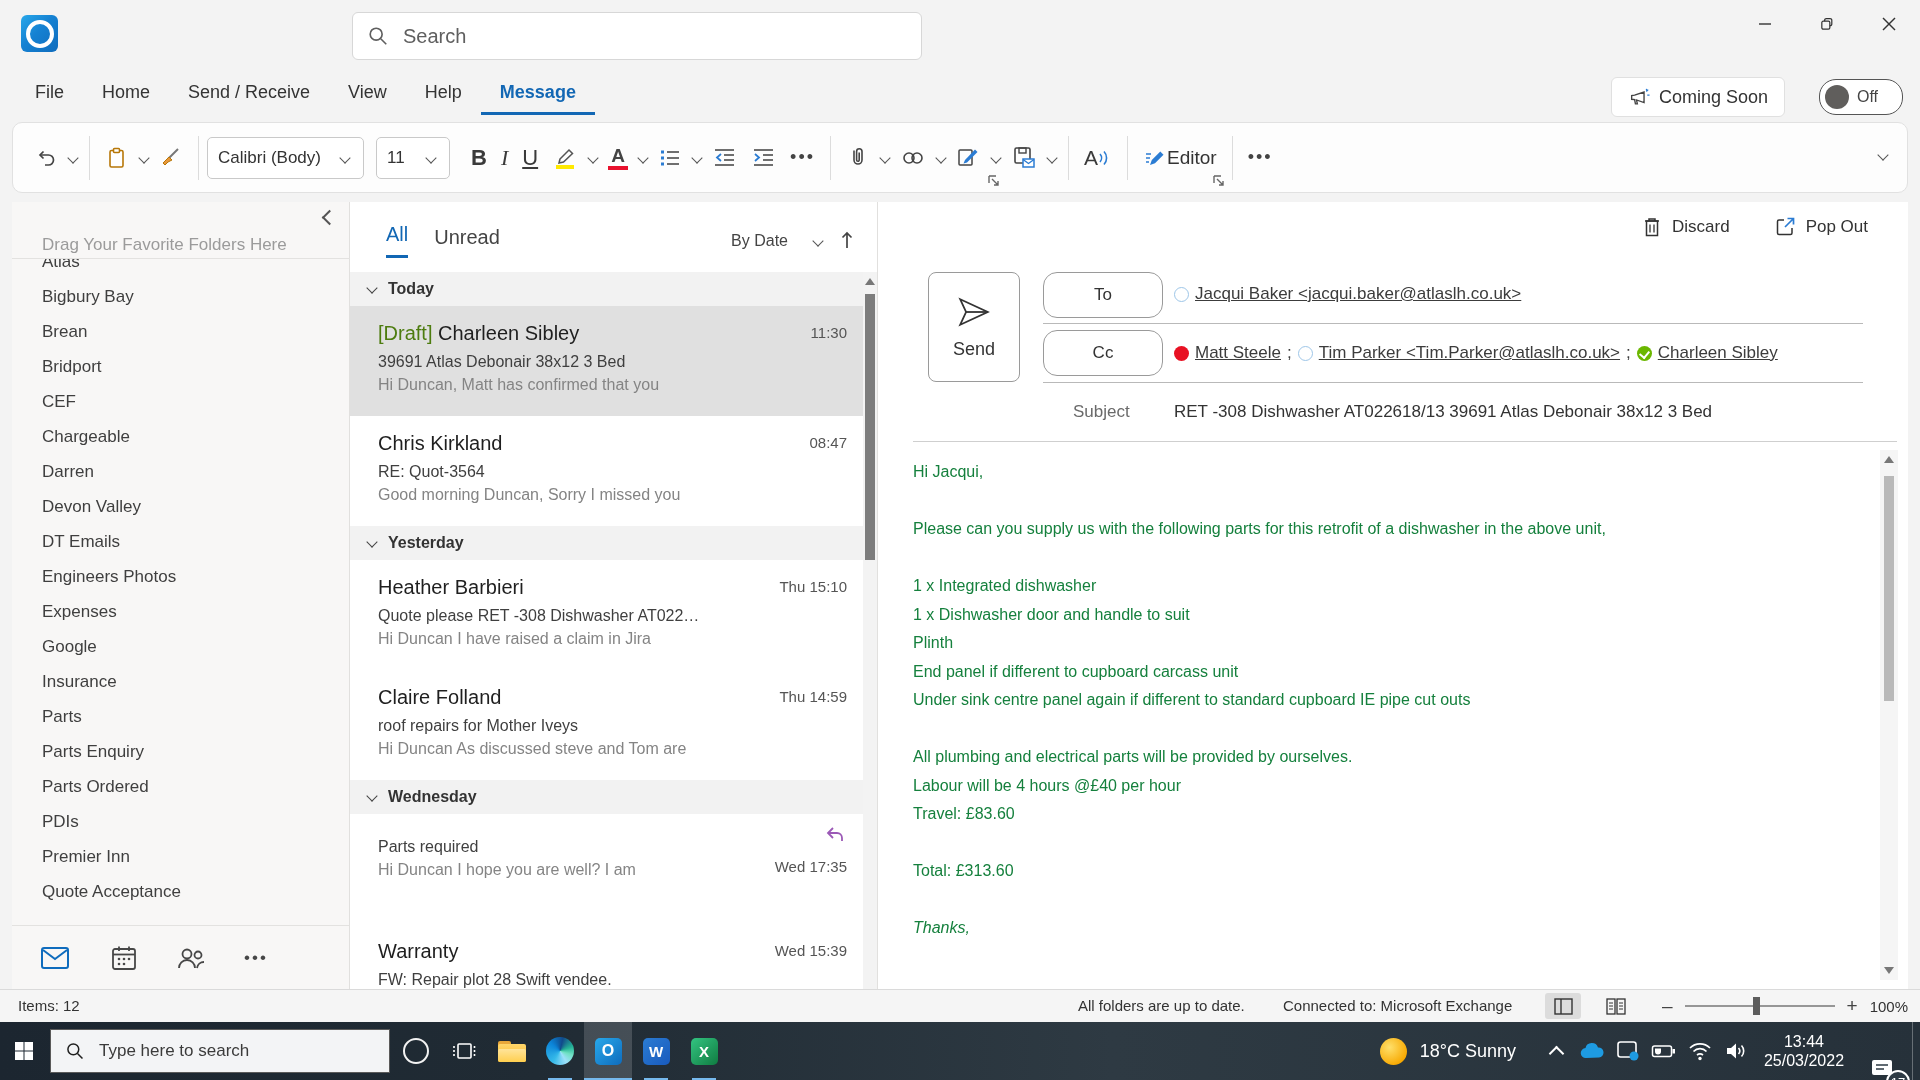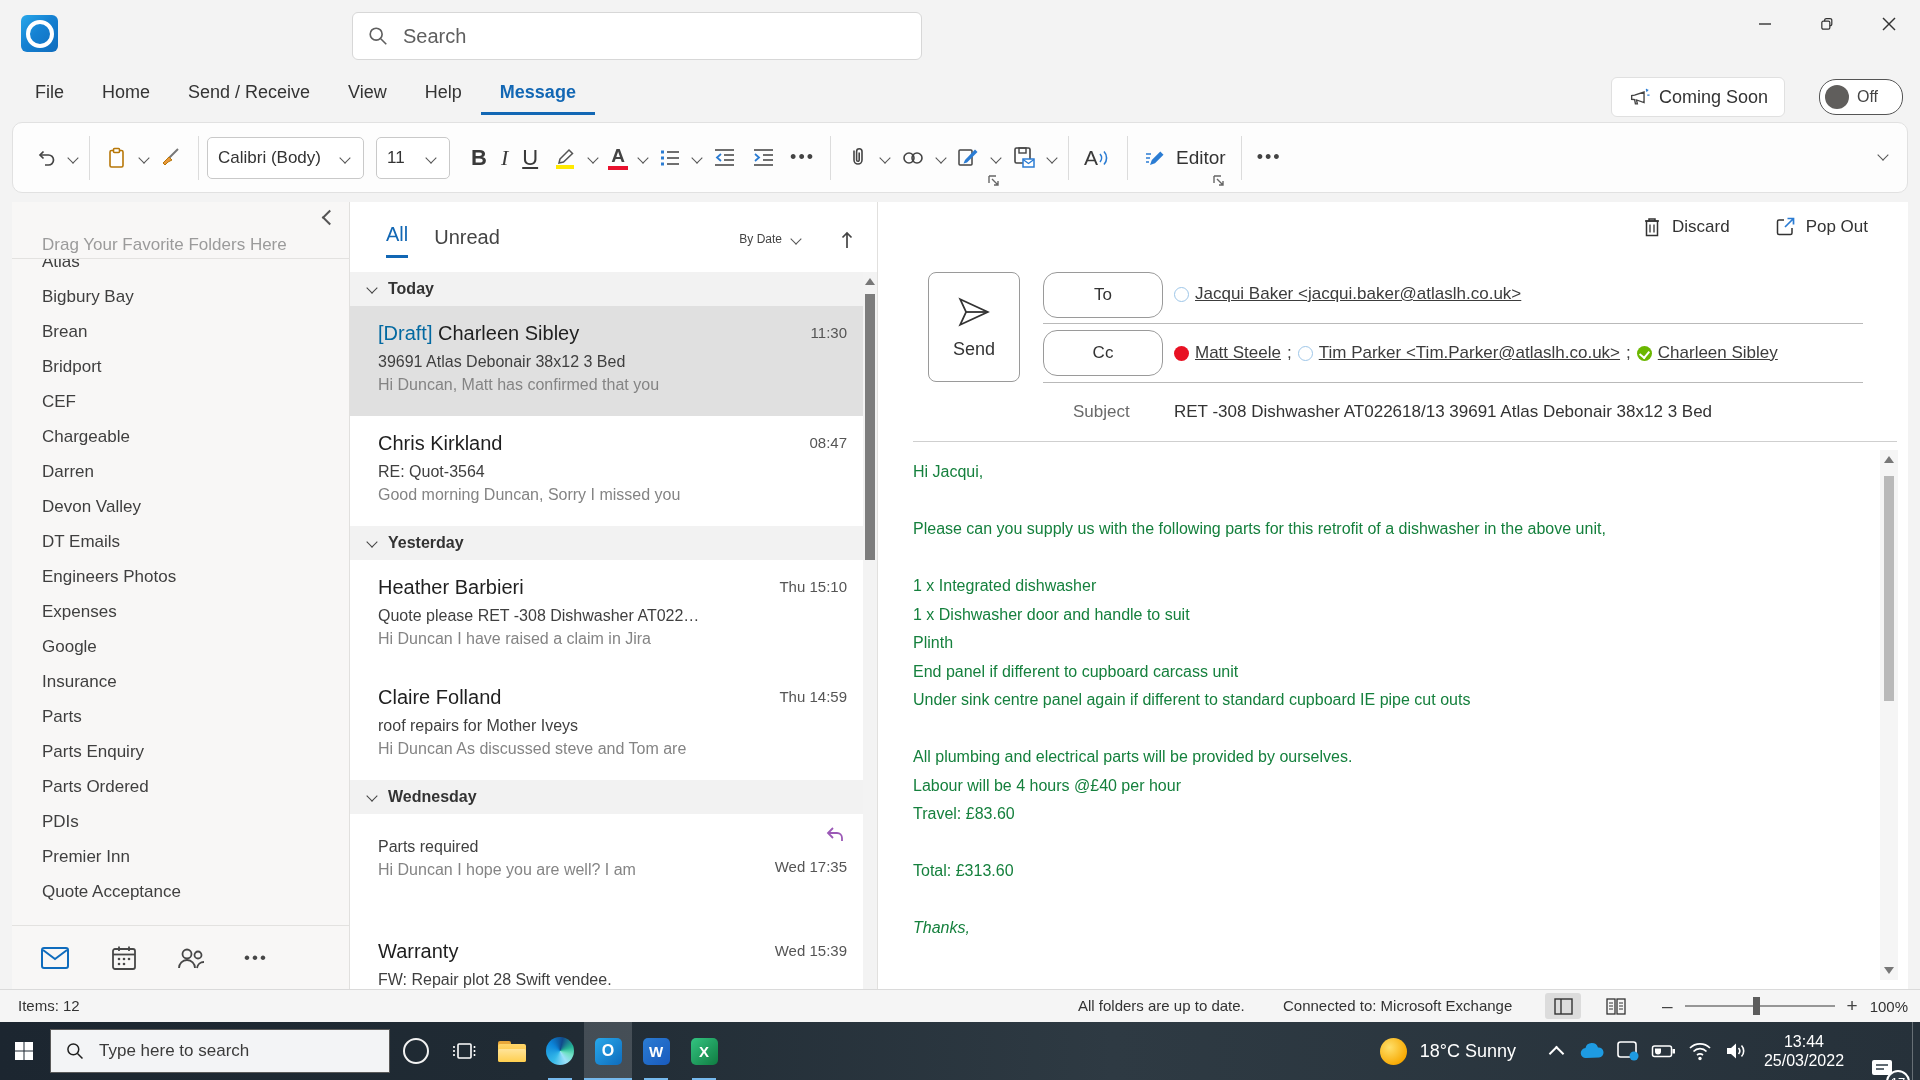--- a/index.html
+++ b/index.html
@@ -50,30 +50,30 @@
   .folders{left:0;top:57px;width:338px;height:666px;overflow:hidden;}
   .folder{height:35px;line-height:35px;padding-left:30px;font-size:17px;color:#3f3f3f;white-space:nowrap;}
   .folder:first-child{margin-top:-15px;}
   .modulebar{left:0;bottom:0;width:337px;height:64px;border-top:1px solid #e3e2e0;display:flex;
     align-items:center;padding-left:28px;gap:38px;box-sizing:border-box;}
   
   .maillist{left:350px;top:202px;width:527px;height:787px;background:#fff;}
   .tabs{left:36px;top:21px;display:flex;gap:26px;align-items:flex-end;}
   .tab{font-size:20px;color:#444;padding-bottom:9px;}
   .tab.active{color:#1267b4;border-bottom:3px solid #1267b4;}
-  .sort{right:73px;top:30px;display:flex;align-items:center;gap:6px;font-size:12px;color:#444;}
+  .sort{right:51px;top:30px;display:flex;align-items:center;gap:22px;font-size:16px;color:#444;}
   .sortdir{right:22px;top:28px;}
   .rows{left:0;top:70px;width:513px;height:717px;overflow:hidden;}
   .grouphdr{height:34px;background:#f2f2f2;display:flex;align-items:center;gap:12px;padding-left:18px;
     font-size:16px;font-weight:bold;color:#333;box-sizing:border-box;}
   .ghchev{width:7px;height:7px;border-right:1.7px solid #444;border-bottom:1.7px solid #444;transform:rotate(45deg);margin-top:-3px;}
   .mailrow{position:relative;height:110px;padding:16px 16px 0 28px;box-sizing:border-box;}
   .mailrow.selected{background:#e0e0e0;}
   .m-sender{font-size:20px;color:#1f1f1f;white-space:nowrap;overflow:hidden;}
-  .m-draft{color:#0369a1;}
+  .m-draft{color:#4d7c0f;}
   .m-subject{font-size:16px;color:#3f3f3f;margin-top:8px;white-space:nowrap;overflow:hidden;text-overflow:ellipsis;max-width:400px;}
   .m-preview{font-size:16px;color:#848484;margin-top:5px;white-space:nowrap;overflow:hidden;max-width:420px;}
   .m-time{position:absolute;right:16px;top:18px;font-size:15px;color:#555;}
   .m-time.low{top:44px;}
   .m-reply{position:absolute;right:18px;top:12px;}
   .lsb{right:0;top:70px;width:14px;height:717px;background:#f3f3f3;}
   .lsb .thumb{position:absolute;left:2px;top:22px;width:10px;height:266px;background:#7d7d7d;}
   .arr-up{width:0;height:0;border-left:5px solid transparent;border-right:5px solid transparent;
     border-bottom:7px solid #777;margin:6px auto 0;}
   .arr-dn{width:0;height:0;border-left:5px solid transparent;border-right:5px solid transparent;
@@ -323,21 +323,21 @@
     <div class="rb">
         <div style="display:flex;align-items:center">
           <span style="font-size:21px;color:#3a3a3a">A</span>
           <svg width="14" height="22" viewBox="0 0 14 22">
             <path d="M2 7 a6 6 0 0 1 0 8 M6 4.5 a9.5 9.5 0 0 1 0 13" fill="none" stroke="#2b7cd3" stroke-width="1.6"></path>
           </svg>
         </div>
       </div>
     <div class="vdiv"></div>
 
-    <div class="rb" style="gap:9px">
+    <div class="rb" style="gap:0">
       <svg width="24" height="24" viewBox="0 0 24 24">
           <path d="M7 19 l1.8-5 8.5-8.5 3.2 3.2 -8.5 8.5z" fill="#2b7cd3"></path>
           <path d="M3 8h5M3 12h4M3 16h3" stroke="#2b7cd3" stroke-width="1.7"></path>
         </svg>
       <span style="font-size:19px;color:#333">Editor</span>
     </div>
     <div class="vdiv"></div>
     <div class="rb" style="font-size:18px;color:#444;letter-spacing:2px">•••</div>
 
     <svg class="abs launcher" style="left:973px" viewBox="0 0 16 16">

